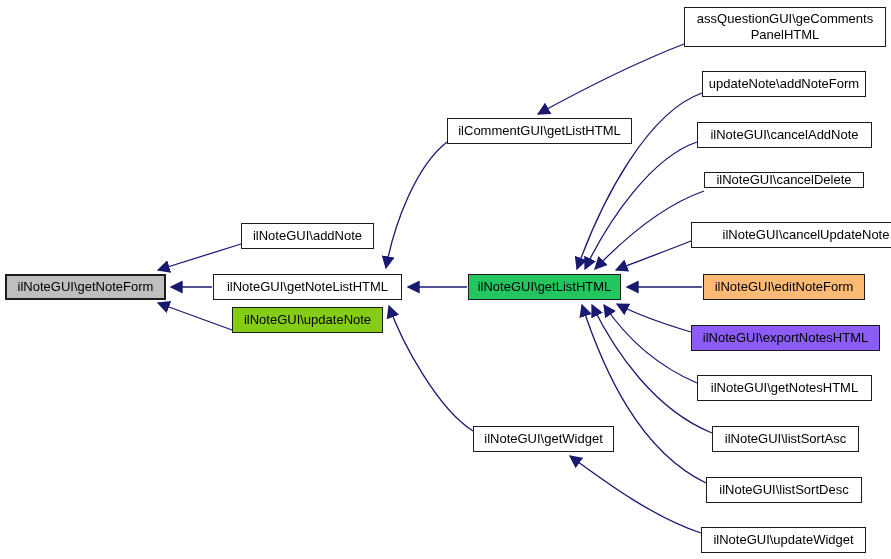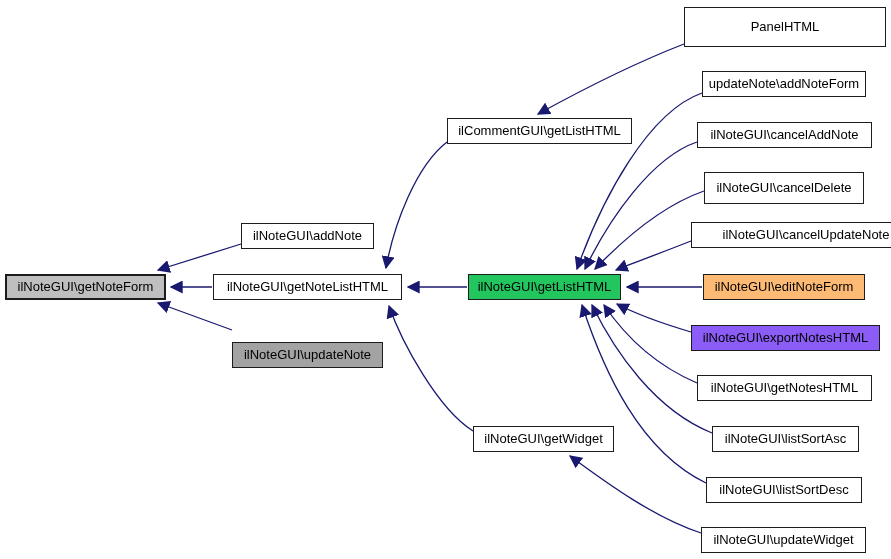--- a/index.html
+++ b/index.html
@@ -82,42 +82,43 @@
   <div id="node-layer">
       <div class="graph-node highlighted" style="left: 5px; top: 274px; width: 161px; height: 26px; background: rgb(191, 191, 191); border-color: rgb(28, 28, 28); color: rgb(0, 0, 0);">
         <span class="node-line">ilNoteGUI\getNoteForm</span>
       </div>
       <div class="graph-node" style="left: 241px; top: 223px; width: 133px; height: 26px; background: rgb(255, 255, 255); border-color: rgb(28, 28, 28); color: rgb(0, 0, 0);">
         <span class="node-line">ilNoteGUI\addNote</span>
       </div>
       <div class="graph-node" style="left: 213px; top: 274px; width: 189px; height: 26px; background: rgb(255, 255, 255); border-color: rgb(28, 28, 28); color: rgb(0, 0, 0);">
         <span class="node-line">ilNoteGUI\getNoteListHTML</span>
       </div>
-      <div class="graph-node" style="left: 232px; top: 342px; width: 151px; height: 26px; background: #a3a3a3; border-color: rgb(28, 28, 28); color: rgb(0, 0, 0);">
+      <div class="graph-node" style="left: 232px; top: 307px; width: 151px; height: 26px; background: #84cc16; border-color: rgb(28, 28, 28); color: rgb(0, 0, 0);">
         <span class="node-line">ilNoteGUI\updateNote</span>
       </div>
       <div class="graph-node" style="left: 447px; top: 118px; width: 185px; height: 26px; background: rgb(255, 255, 255); border-color: rgb(28, 28, 28); color: rgb(0, 0, 0);">
         <span class="node-line">ilCommentGUI\getListHTML</span>
       </div>
       <div class="graph-node" style="left: 468px; top: 274px; width: 153px; height: 26px; background: #22c55e; border-color: rgb(28, 28, 28); color: rgb(0, 0, 0);">
         <span class="node-line">ilNoteGUI\getListHTML</span>
       </div>
       <div class="graph-node" style="left: 473px; top: 426px; width: 141px; height: 26px; background: rgb(255, 255, 255); border-color: rgb(28, 28, 28); color: rgb(0, 0, 0);">
         <span class="node-line">ilNoteGUI\getWidget</span>
       </div>
       <div class="graph-node" style="left: 684px; top: 7px; width: 202px; height: 40px; background: rgb(255, 255, 255); border-color: rgb(28, 28, 28); color: rgb(0, 0, 0);">
+        <span class="node-line">assQuestionGUI\geComments</span>
         <span class="node-line">PanelHTML</span>
       </div>
       <div class="graph-node" style="left: 702px; top: 71px; width: 164px; height: 26px; background: rgb(255, 255, 255); border-color: rgb(28, 28, 28); color: rgb(0, 0, 0);">
         <span class="node-line">updateNote\addNoteForm</span>
       </div>
       <div class="graph-node" style="left: 697px; top: 122px; width: 175px; height: 26px; background: rgb(255, 255, 255); border-color: rgb(28, 28, 28); color: rgb(0, 0, 0);">
         <span class="node-line">ilNoteGUI\cancelAddNote</span>
       </div>
-      <div class="graph-node" style="left: 704px; top: 172px; width: 160px; height: 32px; background: rgb(255, 255, 255); border-color: rgb(28, 28, 28); color: rgb(0, 0, 0);">
+      <div class="graph-node" style="left: 704px; top: 172px; width: 160px; height: 16px; background: rgb(255, 255, 255); border-color: rgb(28, 28, 28); color: rgb(0, 0, 0);">
         <span class="node-line">ilNoteGUI\cancelDelete</span>
       </div>
       <div class="graph-node" style="left: 691px; top: 222px; width: 230px; height: 26px; background: rgb(255, 255, 255); border-color: rgb(28, 28, 28); color: rgb(0, 0, 0);">
         <span class="node-line">ilNoteGUI\cancelUpdateNote</span>
       </div>
       <div class="graph-node" style="left: 703px; top: 274px; width: 162px; height: 26px; background: #fdba74; border-color: rgb(28, 28, 28); color: rgb(0, 0, 0);">
         <span class="node-line">ilNoteGUI\editNoteForm</span>
       </div>
       <div class="graph-node" style="left: 691px; top: 325px; width: 189px; height: 26px; background: #8b5cf6; border-color: rgb(28, 28, 28); color: rgb(0, 0, 0);">
         <span class="node-line">ilNoteGUI\exportNotesHTML</span>

